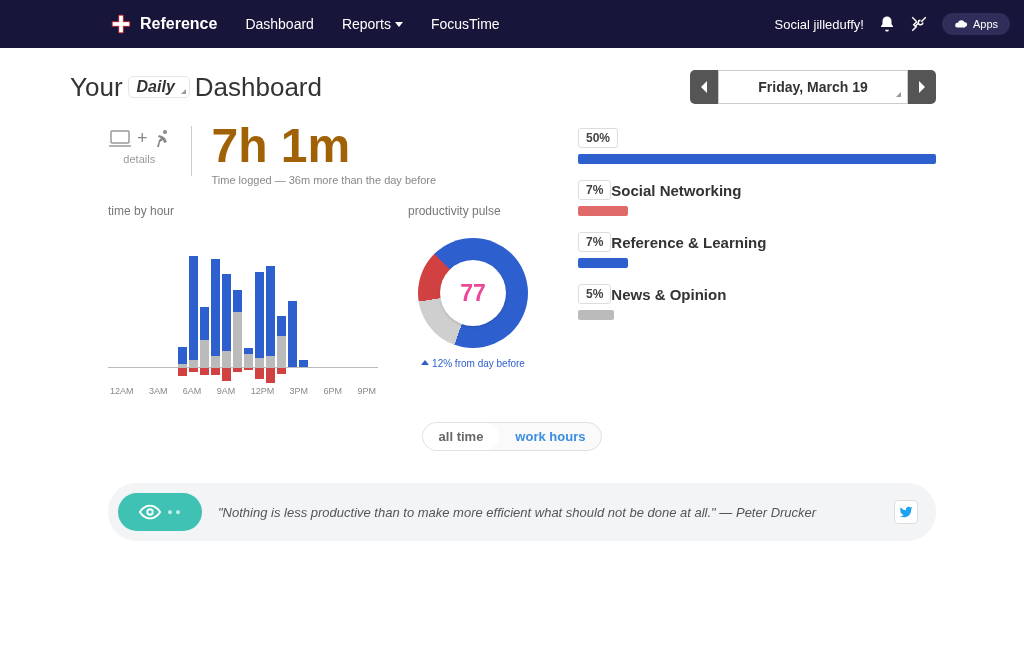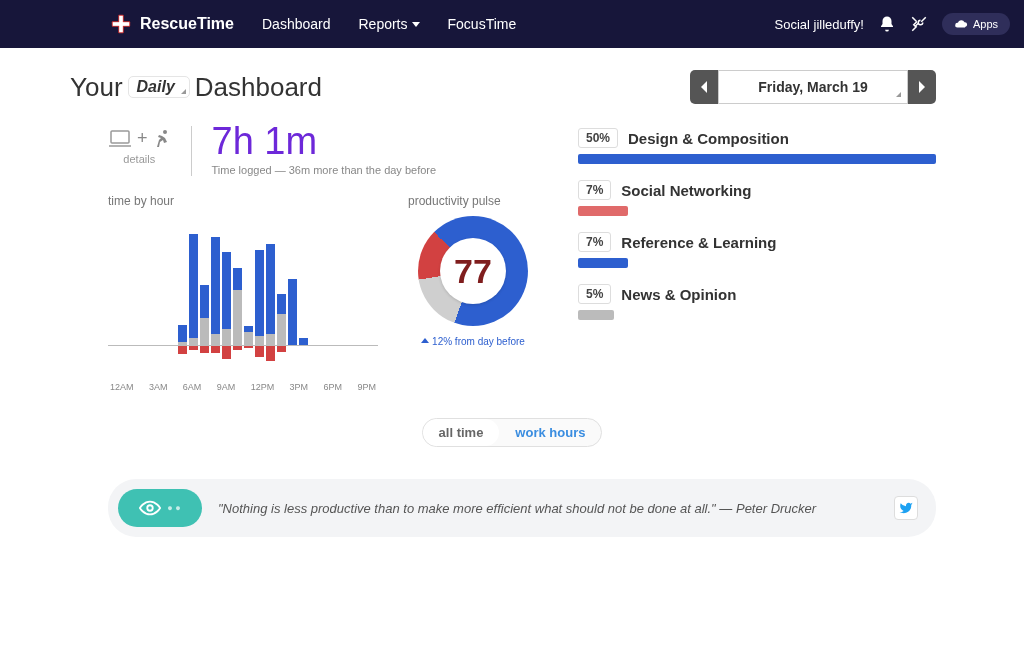--- a/index.html
+++ b/index.html
@@ -31,48 +31,48 @@
     .left-col { flex: 0 0 400px; }
     .right-col { flex: 1; padding-top: 6px; }
 
     
     .summary { display: flex; align-items: flex-start; gap: 20px; margin-bottom: 18px; }
     .device-block { display: flex; flex-direction: column; align-items: center; gap: 4px; padding-top: 6px; }
     .device-icons { display: flex; align-items: center; gap: 5px; color: #888; font-size: 18px; }
     .details-label { font-size: 11px; color: #999; }
     .divider-v { width: 1px; height: 50px; background: #ccc; margin-top: 4px; }
     .time-block { }
-    .time-value { font-size: 38px; font-weight: 400; color: #6d28d9; line-height: 1; }
+    .time-value { font-size: 48px; font-weight: 700; color: #a16207; line-height: 1; }
     .time-sub { font-size: 11px; color: #888; margin-top: 4px; }
 
     
-    .sub-head { font-size: 12px; color: #777; margin-bottom: 8px; }
+    .sub-head { font-size: 12px; color: #777; margin-bottom: 20px; }
 
     
     .charts-row { display: flex; gap: 30px; }
     .hourchart-wrap { flex: 1; }
     .hourchart { height: 130px; border-bottom: 1px solid #bbb; display: flex; align-items: flex-end; gap: 2px; padding: 0 4px; position: relative; }
     .hbar { width: 9px; display: flex; flex-direction: column-reverse; position: relative; }
     .seg { width: 100%; }
     .seg.blue { background: #2d5fcf; }
     .seg.gray { background: #bbb; }
     .seg.red { background: #d24141; }
     .hourchart-below { height: 18px; display: flex; gap: 2px; padding: 0 4px; }
     .hbelow { width: 9px; display: flex; flex-direction: column; }
-    .xlabels { display: flex; justify-content: space-between; font-size: 9px; color: #888; margin-top: 18px; padding: 0 2px; }
+    .xlabels { display: flex; justify-content: space-between; font-size: 9px; color: #888; padding: 0 2px; }
 
     
     .donut-wrap { width: 130px; text-align: left; }
     .donut { width: 110px; height: 110px; border-radius: 50%; position: relative; margin: 0 auto; }
-    .donut-center { position: absolute; inset: 22px; background: #fff; border-radius: 50%; display: flex; align-items: center; justify-content: center; font-size: 34px; font-weight: 700; color: #7f1d1d; box-shadow: 0 1px 3px rgba(0,0,0,0.15); }
+    .donut-center { position: absolute; inset: 22px; background: #fff; border-radius: 50%; display: flex; align-items: center; justify-content: center; font-size: 23px; font-weight: 700; color: #ec4899; box-shadow: 0 1px 3px rgba(0,0,0,0.15); }
     .donut-sub { font-size: 10px; color: #2d5fcf; margin-top: 10px; display: flex; align-items: center; justify-content: center; gap: 3px; }
 
     
     .cat { margin-bottom: 16px; }
-    .cat-head { display: flex; align-items: center; gap: 10px; margin-bottom: 6px; }
+    .cat-head { display: flex; align-items: center; margin-bottom: 6px; }
     .cat-pct { background: #fff; border: 1px solid #ddd; border-radius: 3px; padding: 2px 7px; font-size: 12px; font-weight: 700; color: #444; }
     .cat-label { font-size: 15px; font-weight: 600; color: #333; }
     .cat-bar { height: 10px; border-radius: 2px; }
 
     
     .toggle-row { text-align: center; margin-top: 26px; }
     .toggle { display: inline-flex; border: 1px solid #e0e0e0; border-radius: 18px; overflow: hidden; background: #fafafa; }
     .toggle-opt { padding: 6px 16px; font-size: 13px; font-weight: 600; cursor: pointer; }
     .toggle-opt.active { color: #666; background: #fff; border-radius: 18px; }
     .toggle-opt.inactive { color: #3a8de0; }
@@ -89,21 +89,21 @@
 <body>
 
 <div class="topnav">
   <div class="brand">
     <svg class="brand-icon" viewBox="0 0 24 24">
         <rect x="9" y="2" width="6" height="20" fill="#c33" rx="1"></rect>
         <rect x="2" y="9" width="20" height="6" fill="#c33" rx="1"></rect>
         <rect x="10" y="3" width="4" height="18" fill="#fff"></rect>
         <rect x="3" y="10" width="18" height="4" fill="#fff"></rect>
       </svg>
-    <span>RescueTime</span>
+    <span>Reference</span>
   </div>
   <div class="nav-links">
     <div class="nav-link">
         <span>Dashboard</span>
       </div>
     <div class="nav-link">
         <span>Reports</span>
         <span class="caret-down"></span>
       </div>
     <div class="nav-link">
@@ -311,21 +311,20 @@
           <span>12% from day before</span>
         </div>
       </div>
     </div>
   </div>
 
   <div class="right-col" id="cats">
       <div class="cat">
         <div class="cat-head">
           <span class="cat-pct">50%</span>
-          <span class="cat-label">Design &amp; Composition</span>
         </div>
         <div class="cat-bar" style="width: 100%; background: rgb(45, 95, 207);"></div>
       </div>
       <div class="cat">
         <div class="cat-head">
           <span class="cat-pct">7%</span>
           <span class="cat-label">Social Networking</span>
         </div>
         <div class="cat-bar" style="width: 14%; background: rgb(224, 106, 106);"></div>
       </div>

